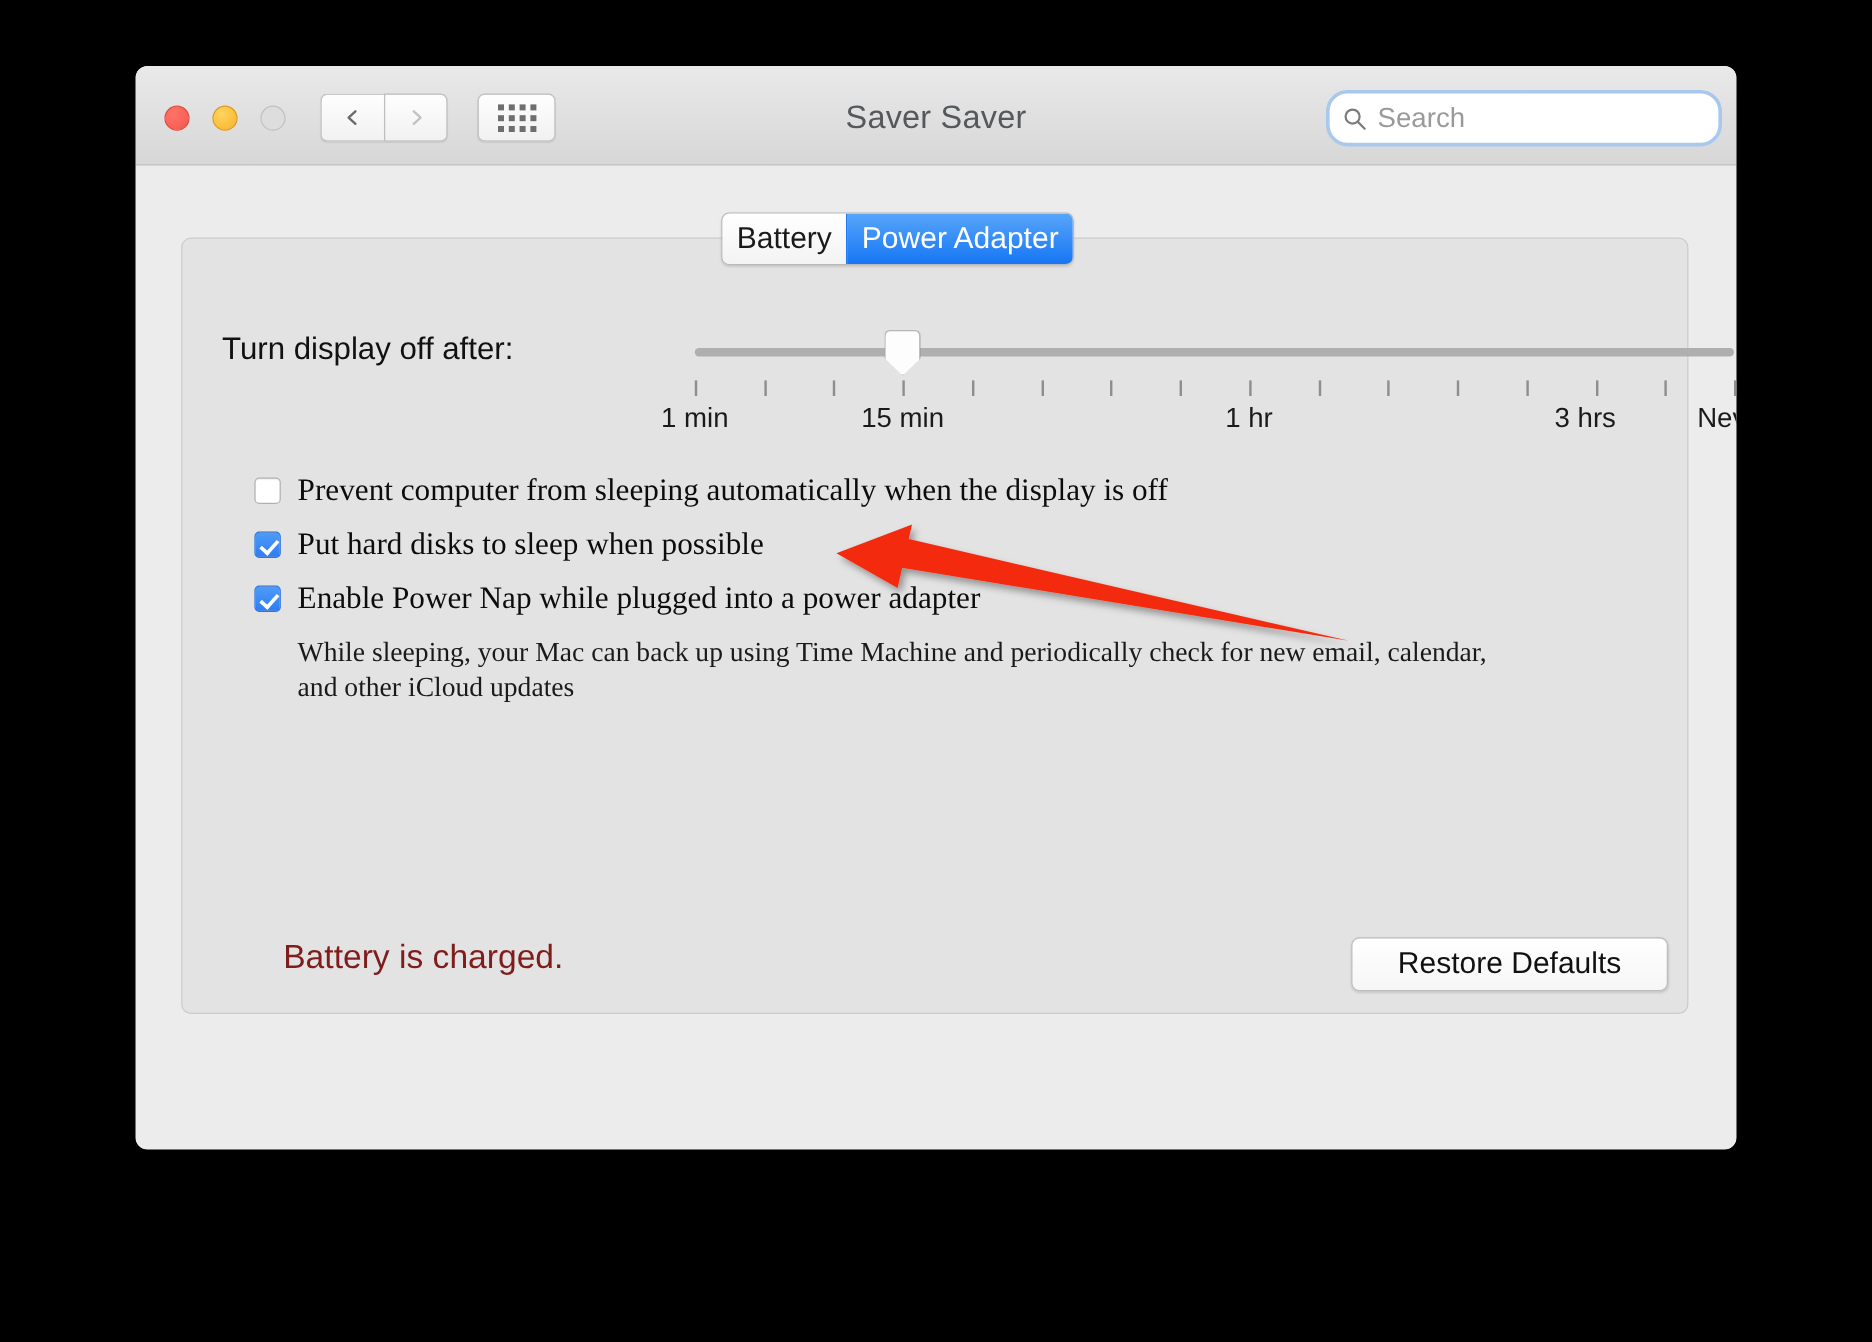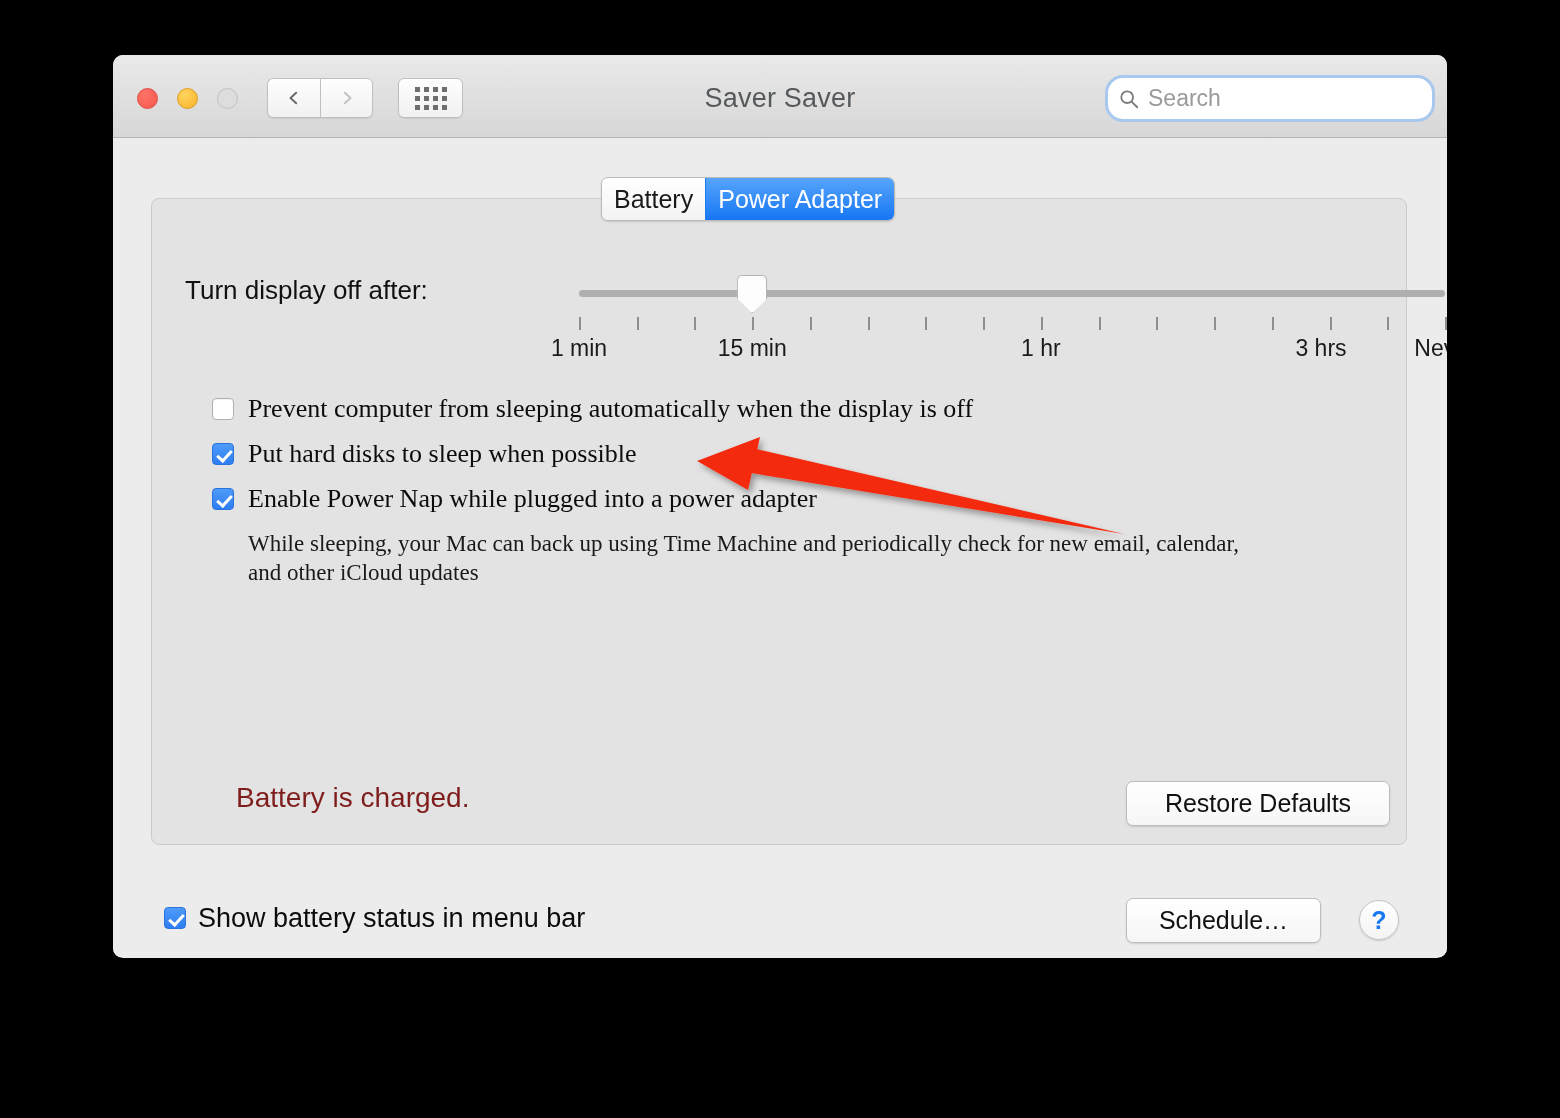--- a/index.html
+++ b/index.html
@@ -464,30 +464,20 @@
           </div>
 
           <div class="subdesc">While sleeping, your Mac can back up using Time Machine and periodically check for new email, calendar, and other iCloud updates</div>
         </div>
 
         <div class="batterystatus">Battery is charged.</div>
 
         <button class="btn restore">Restore Defaults</button>
       </div>
 
-      <div class="footer">
-        <div class="footcb">
-          <div class="cbox on"></div>
-          <div class="cblabel">Show battery status in menu bar</div>
-        </div>
-
-        <button class="btn schedule">Schedule…</button>
-
-        <div class="helpbtn">?</div>
-      </div>
 
     </div>
   </div>
 
   <svg class="annotation" viewBox="0 0 1560 1118">
     <defs>
       <filter id="arrowshadow" x="-20%" y="-20%" width="150%" height="150%">
         <feDropShadow dx="3" dy="4" stdDeviation="3" flood-color="#000000" flood-opacity="0.35"></feDropShadow>
       </filter>
     </defs>

